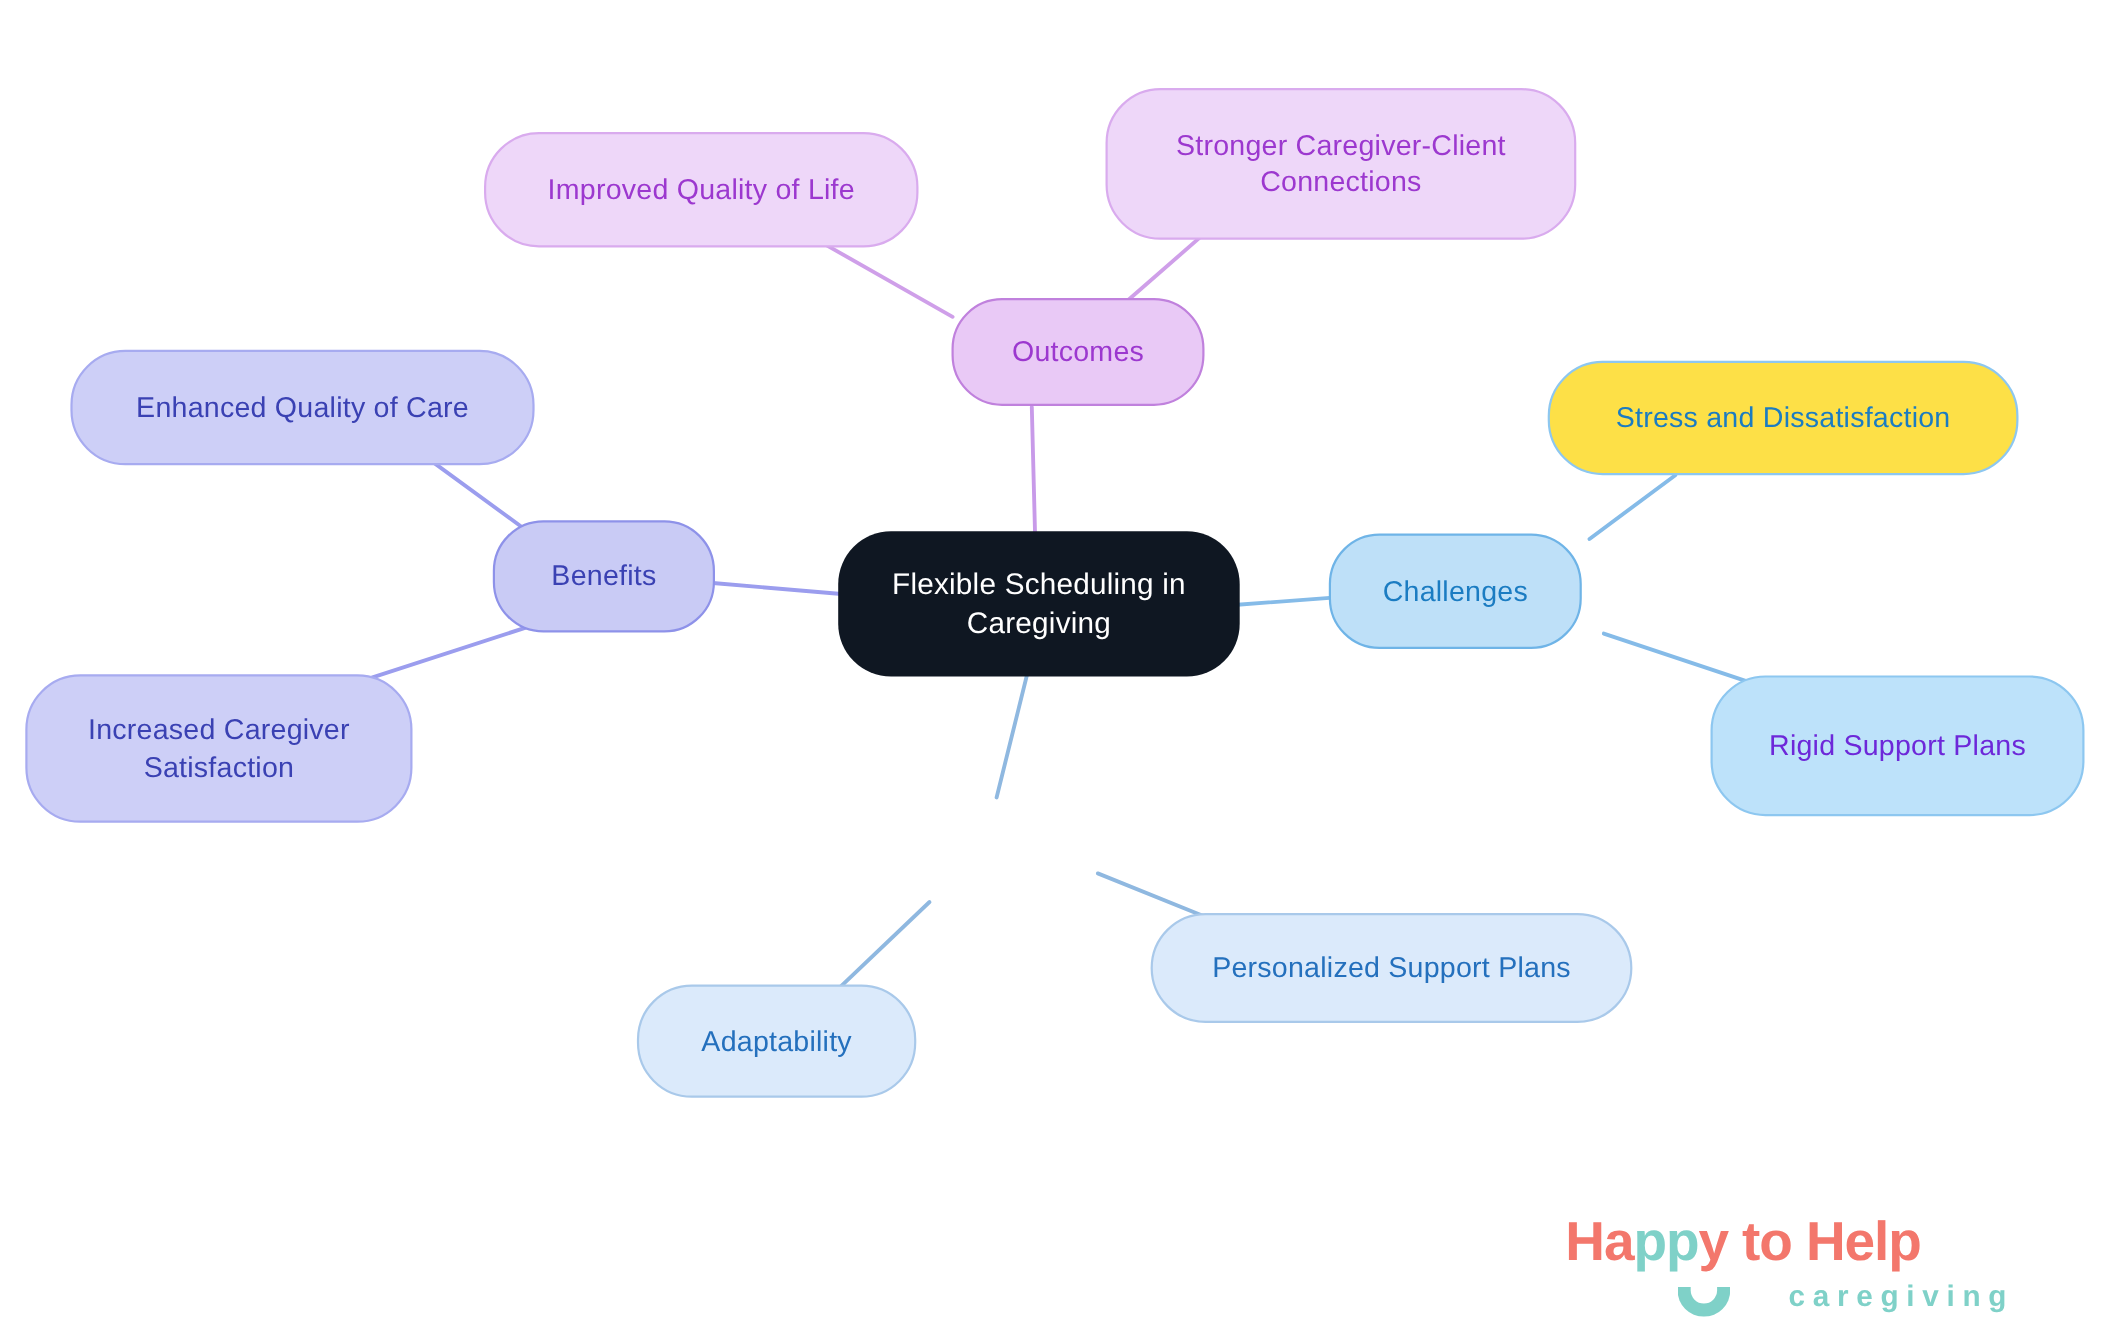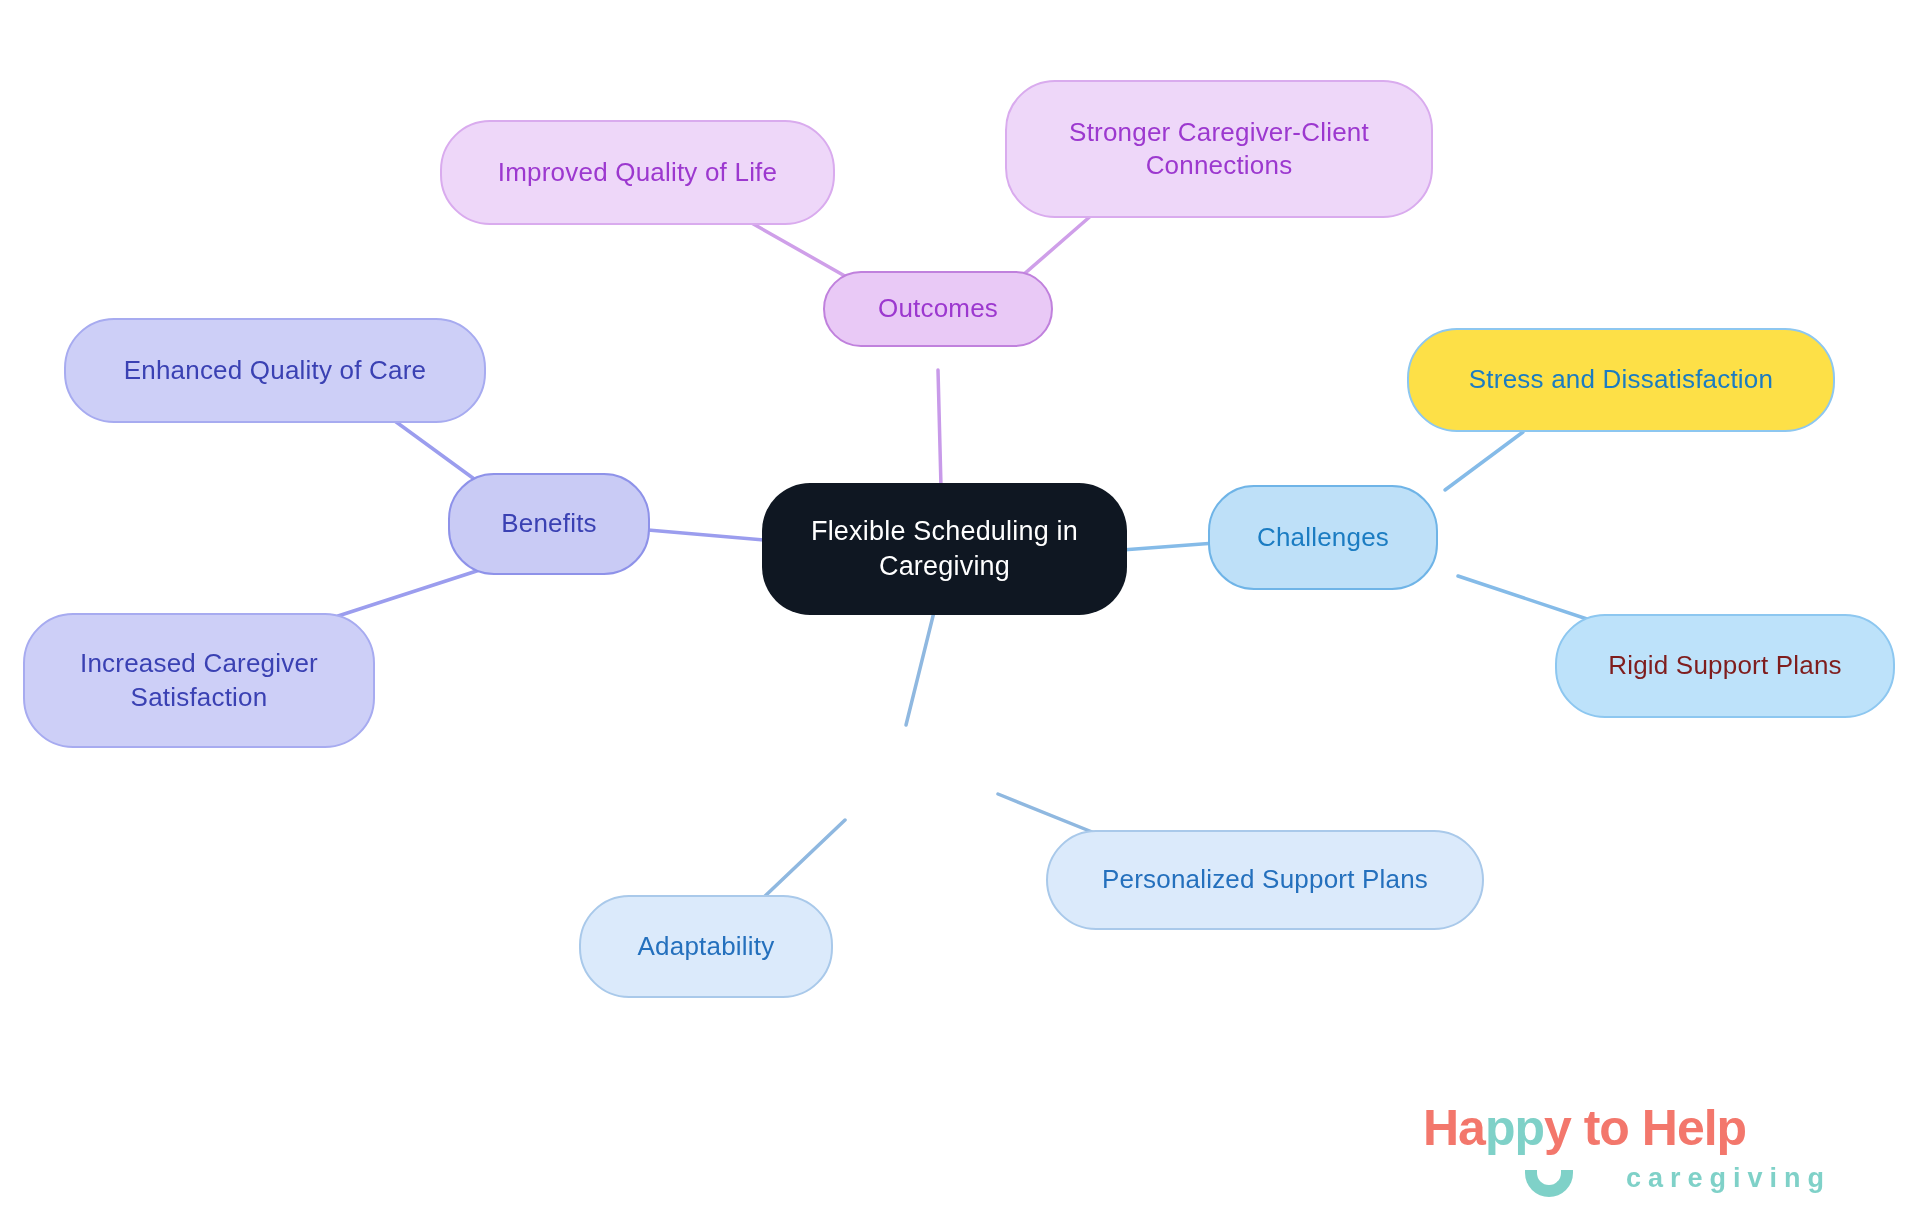--- a/index.html
+++ b/index.html
@@ -18,29 +18,29 @@
     justify-content: center;
     text-align: center;
     border: 2px solid transparent;
     font-size: 26px;
     line-height: 1.28;
     padding: 20px 24px;
     letter-spacing: 0.2px;
   }
 
   .n-central      { left:762px;  top:483px; width:365px; height:132px; background:#0f1722; color:#ffffff; border:none; border-radius:48px; font-size:27px; }
-  .n-outcomes     { left:823px;  top:271px; width:230px; height:76px; background:#e9c9f6; border-color:#c081dd; color:#9c38cf; border-radius:46px; }
+  .n-outcomes     { left:865px;  top:271px; width:230px; height:98px; background:#e9c9f6; border-color:#c081dd; color:#9c38cf; border-radius:46px; }
   .n-improved     { left:440px;  top:120px; width:395px; height:105px; background:#eed7f9; border-color:#d9abee; color:#9c38cf; border-radius:50px; }
   .n-stronger     { left:1005px; top:80px;  width:428px; height:138px; background:#eed7f9; border-color:#d9abee; color:#9c38cf; border-radius:50px; }
   .n-benefits     { left:448px;  top:473px; width:202px; height:102px; background:#c9cbf5; border-color:#8e92e9; color:#3a41b3; border-radius:46px; }
   .n-enhanced     { left:64px;   top:318px; width:422px; height:105px; background:#cdcff7; border-color:#a7abf0; color:#3a41b3; border-radius:50px; }
   .n-increased    { left:23px;   top:613px; width:352px; height:135px; background:#cdcff7; border-color:#a7abf0; color:#3a41b3; border-radius:50px; }
   .n-challenges   { left:1208px; top:485px; width:230px; height:105px; background:#bee0f8; border-color:#6fb4e7; color:#1b7cc2; border-radius:46px; }
   .n-stress       { left:1407px; top:328px; width:428px; height:104px; background:#fde047; border-color:#8dc7f0; color:#1b7cc2; border-radius:50px; }
-  .n-rigid        { left:1555px; top:614px; width:340px; height:104px; background:#bde2fa; border-color:#8dc7f0; color:#7f1d1d; border-radius:50px; }
+  .n-rigid        { left:1555px; top:614px; width:340px; height:128px; background:#bde2fa; border-color:#8dc7f0; color:#6d28d9; border-radius:50px; }
   .n-solutions    { left:787px;  top:722px; width:216px; height:100px; background:#d7e7f8; border-color:#8cb6e0; color:#2470bd; border-radius:46px; }
   .n-adaptability { left:579px;  top:895px; width:254px; height:103px; background:#dbeafb; border-color:#a9c9ea; color:#2470bd; border-radius:50px; }
   .n-personalized { left:1046px; top:830px; width:438px; height:100px; background:#dbeafb; border-color:#a9c9ea; color:#2470bd; border-radius:50px; }
 
   .logo {
     position: absolute;
     left: 1423px;
     top: 1103px;
     width: 450px;
     height: 105px;

